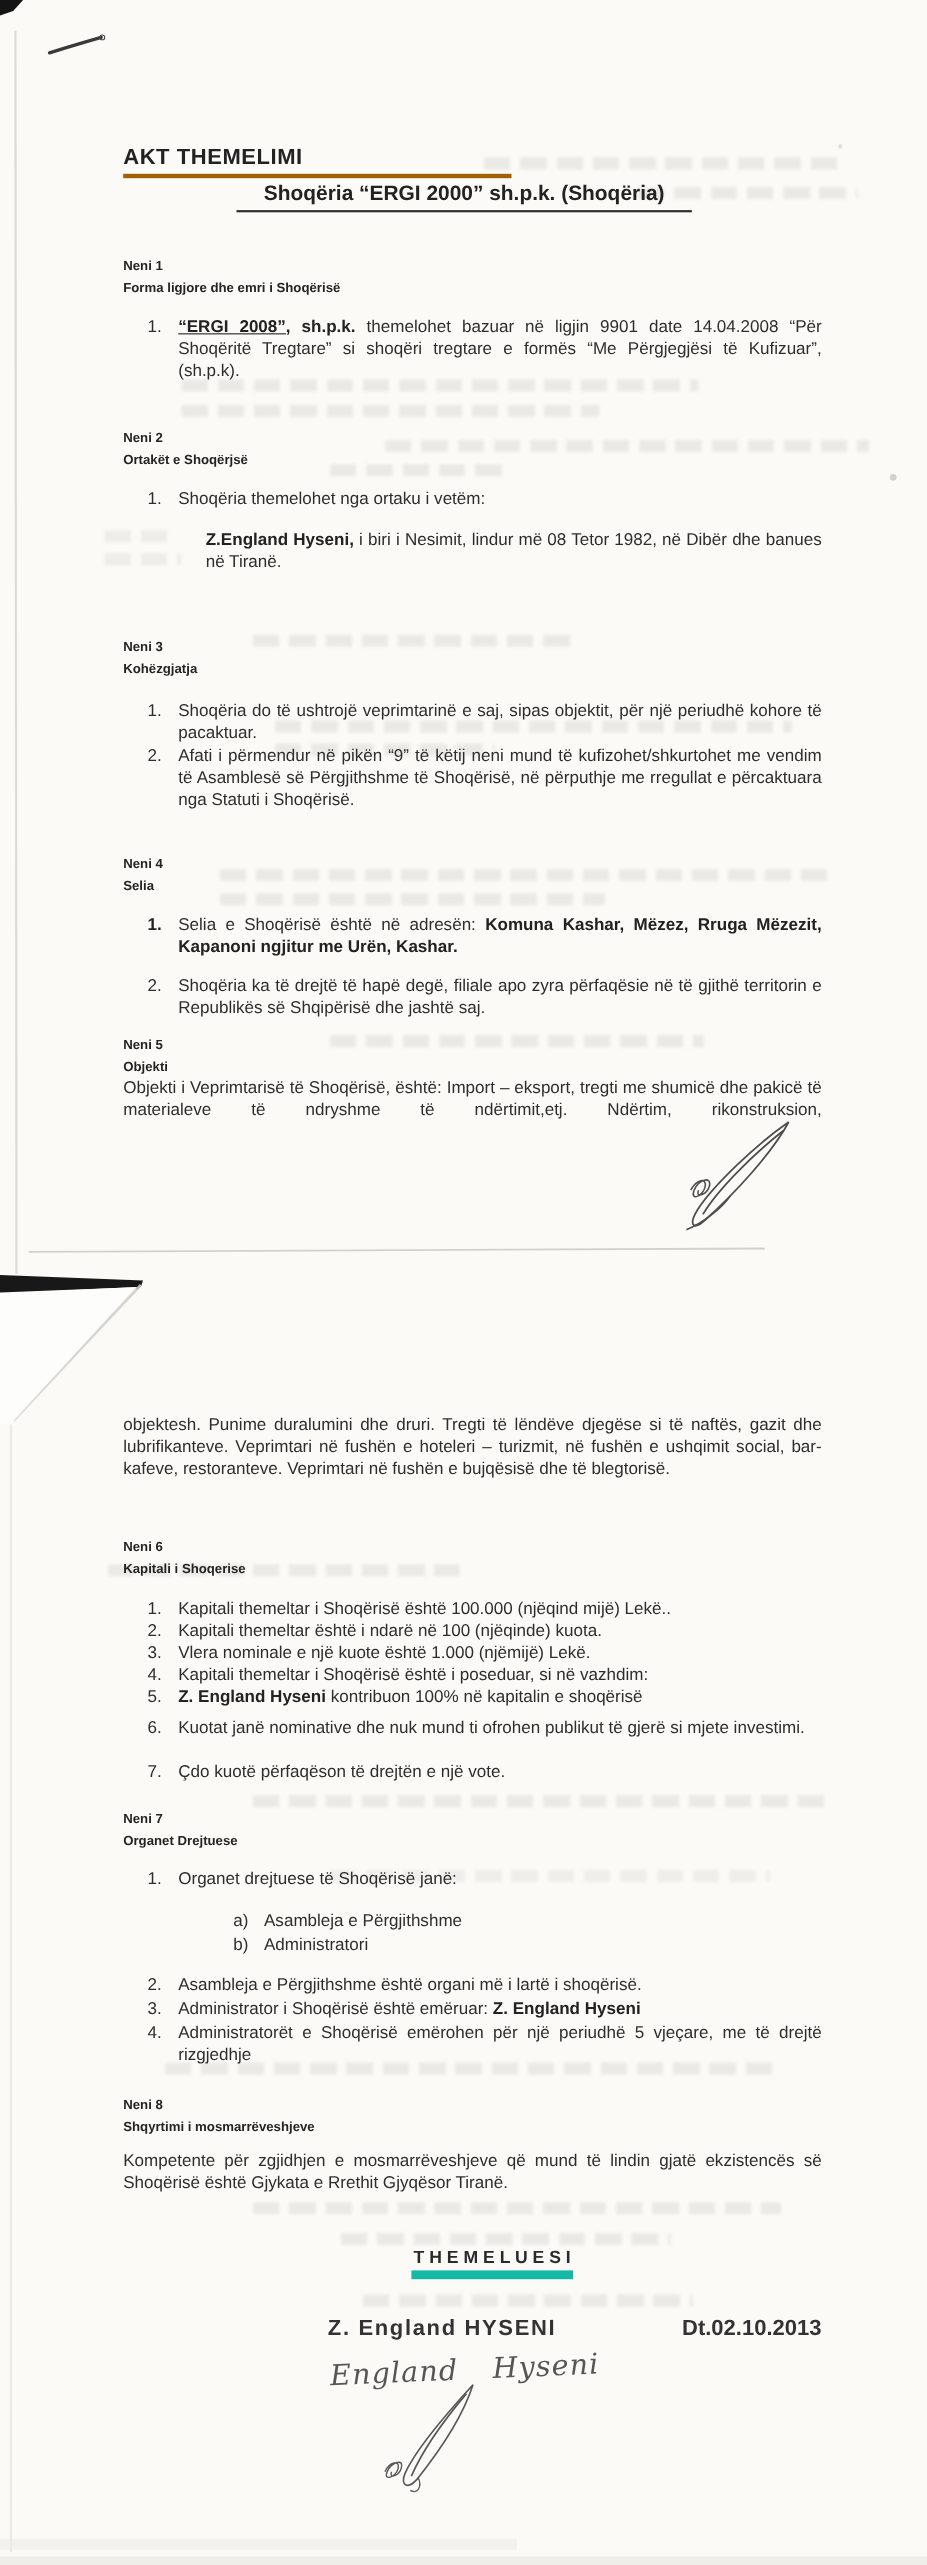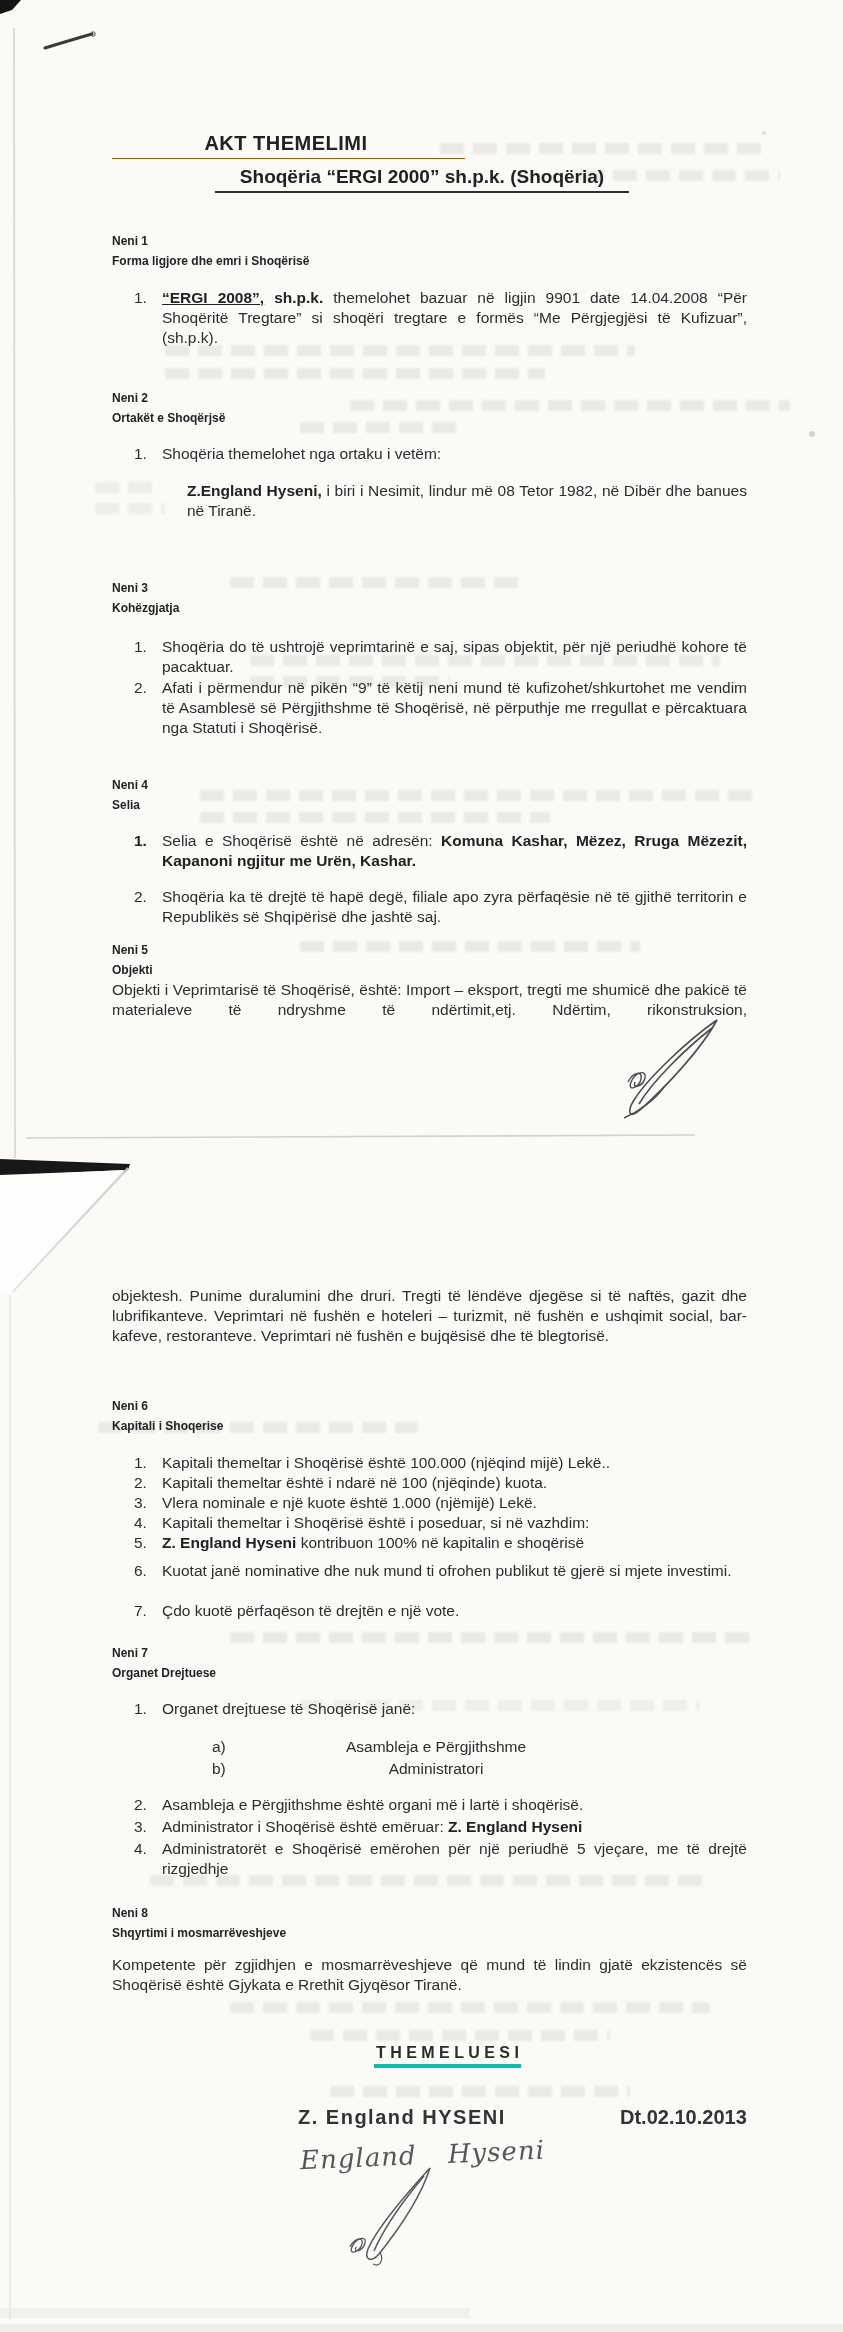--- a/index.html
+++ b/index.html
@@ -10,52 +10,52 @@
     color:#2d2d2d;
   }
   .abs{position:absolute;}
   .h{font-weight:bold;font-size:12px;line-height:20px;color:#232323;}
   .body-txt{font-size:15.5px;line-height:20px;}
   .b{font-weight:bold;color:#222;}
   .u{text-decoration:underline;}
   
   .t1wrap{
     position:absolute;left:112px;top:132px;width:353px;
-    border-bottom:1px solid #a16207;text-align:center;padding-bottom:3px;
+    border-bottom:4px solid #a16207;text-align:left;padding-bottom:3px;
   }
   .t1{font-weight:bold;font-size:20px;letter-spacing:.5px;padding-right:5px;color:#222;}
   .t2{
     position:absolute;left:215px;top:166px;width:414px;text-align:center;
     font-weight:bold;font-size:19px;color:#222;
     border-bottom:2px solid #2f2f2f;padding-bottom:3px;
   }
   
   .sech{position:absolute;left:112px;}
   
   .li{position:absolute;left:134px;width:613px;font-size:15.5px;line-height:20px;}
   .li>.num{position:absolute;left:0;top:0;}
   .li>.txt{display:block;margin-left:28px;}
   .just{text-align:justify;}
   .just-all{text-align:justify;text-align-last:justify;}
   
   .sli{position:absolute;left:212px;width:420px;font-size:15.5px;line-height:20px;}
   .sli>.num{position:absolute;left:0;top:0;}
-  .sli>.txt{display:block;margin-left:28px;text-align:center;}
+  .sli>.txt{display:block;margin-left:28px;}
   
   .para{position:absolute;left:112px;width:635px;font-size:15.5px;line-height:20px;}
   
   .gh{
     position:absolute;height:11px;border-radius:2px;
     background:repeating-linear-gradient(90deg,#807f7a 0 24px,transparent 24px 33px);
     opacity:.13;filter:blur(1.3px);
   }
   .themeluesi{
     position:absolute;left:374px;top:2044px;
     font-weight:bold;font-size:16px;color:#2a2a2a;
-    border-bottom:4px solid #14b8a6;padding:0 2px 2px 2px;white-space:pre;
+    border-bottom:8px solid #14b8a6;padding:0 2px 2px 2px;white-space:pre;
   }
   .founder-name{position:absolute;left:298px;top:2106px;font-weight:bold;font-size:20px;letter-spacing:1.5px;color:#333;}
   .doc-date{position:absolute;left:620px;top:2106px;font-weight:bold;font-size:20px;color:#333;}
   .handwritten{
     position:absolute;left:300px;top:2140px;
     font-family:"DejaVu Serif","Liberation Serif",serif;
     font-style:italic;font-size:26px;color:#565656;
     letter-spacing:1px;word-spacing:22px;
     transform:rotate(-2.5deg);
   }

